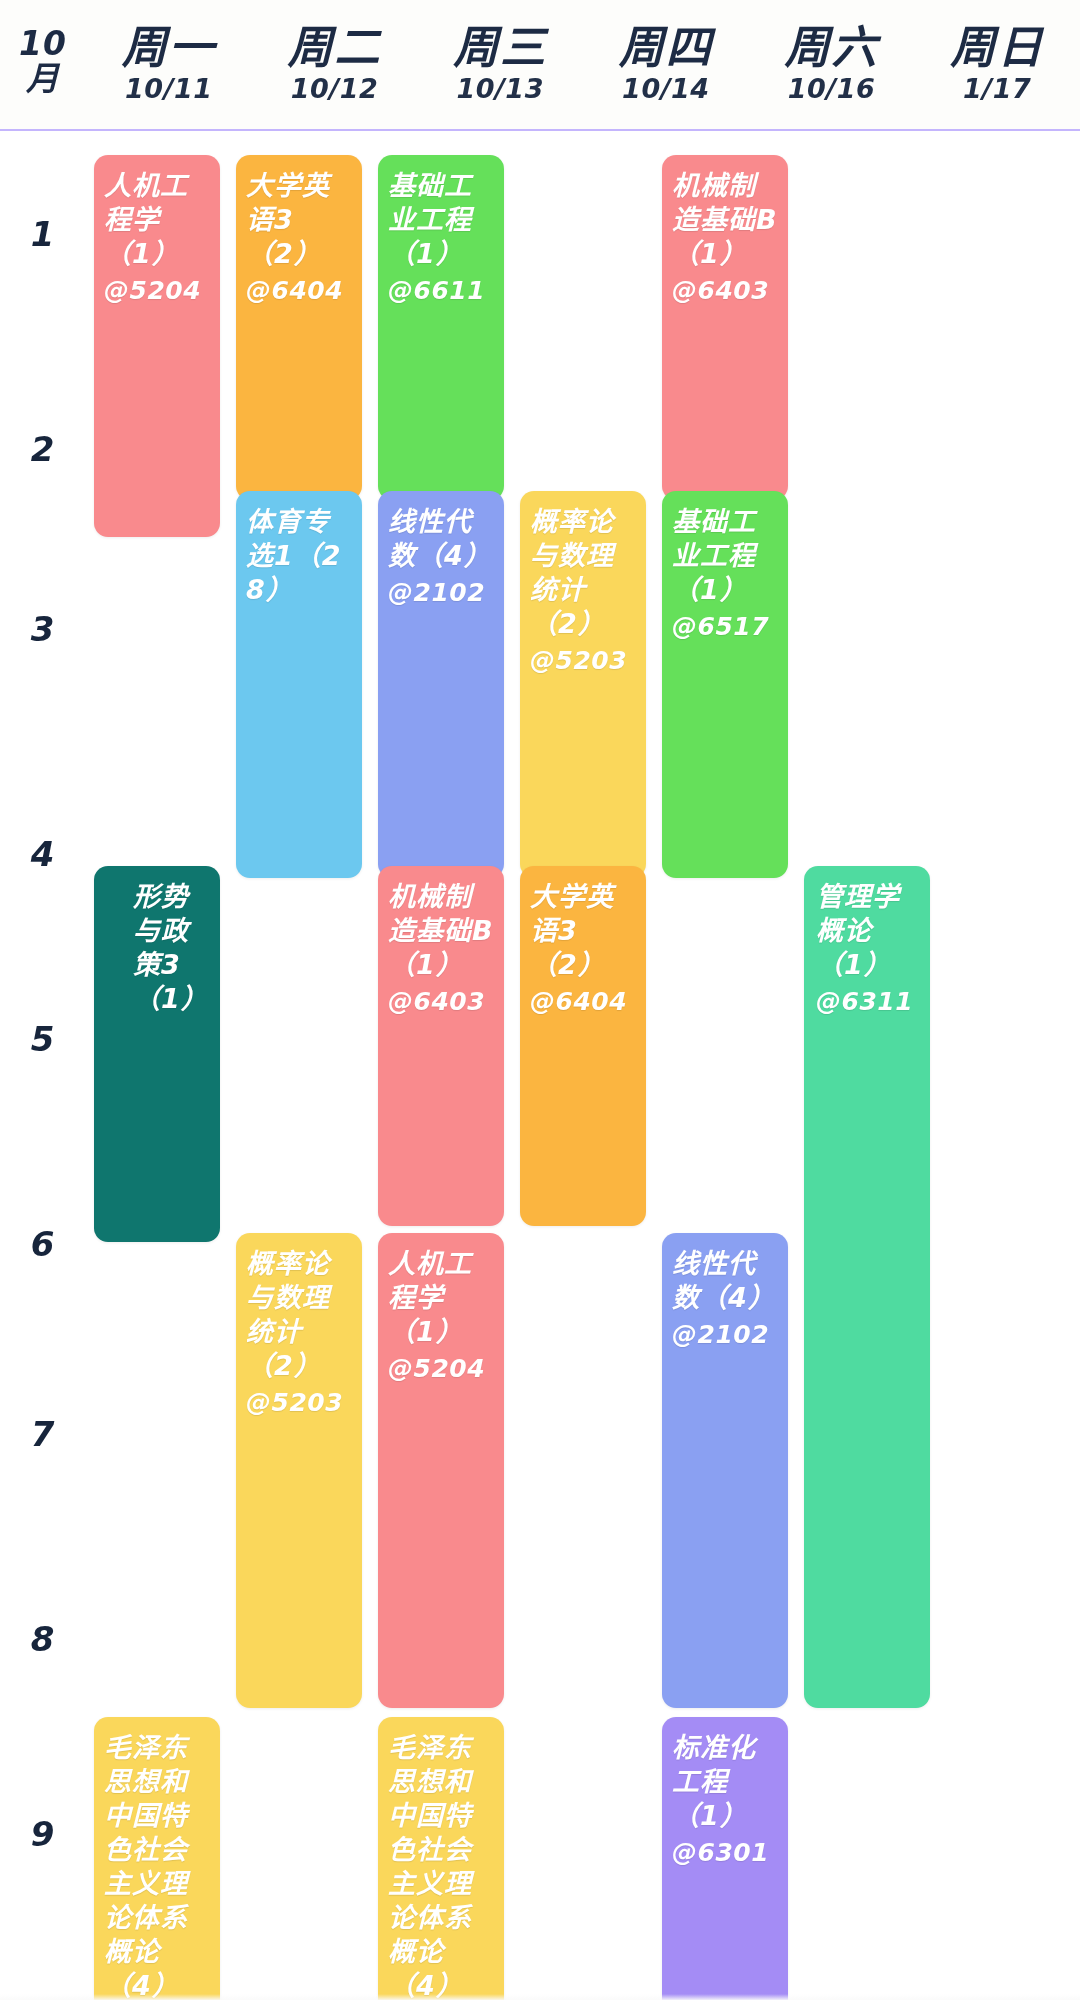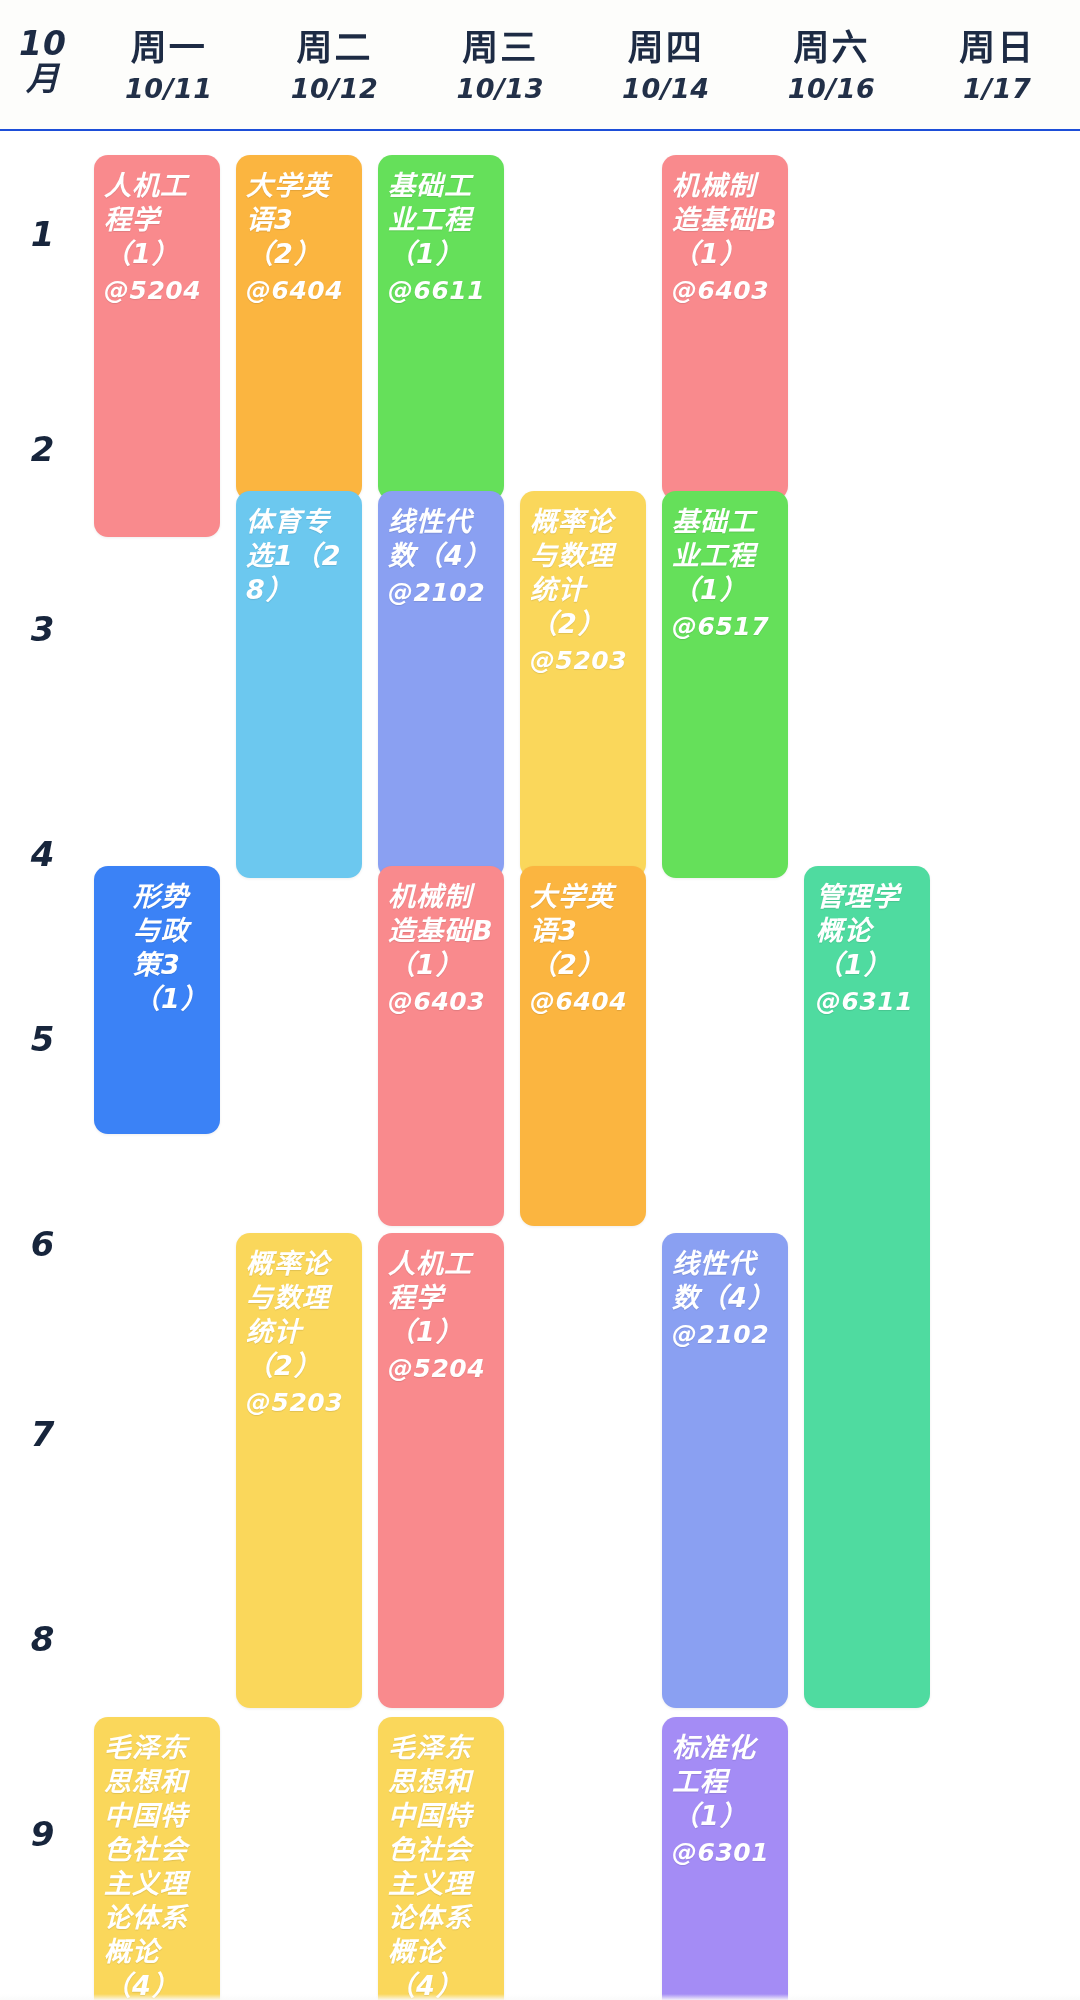--- a/index.html
+++ b/index.html
@@ -20,21 +20,21 @@
     background: #fdfdfc;
   }
 
   
   .header {
     position: absolute;
     left: 0; top: 0;
     width: 1080px;
     height: 131px;
     background: #fdfdfb;
-    border-bottom: 2px solid #1d4ed8;
+    border-bottom: 2px solid #c4b5fd;
     display: flex;
     align-items: flex-start;
   }
 
   .header-month {
     width: 86px;
     flex: 0 0 86px;
     display: flex;
     flex-direction: column;
     align-items: center;
@@ -54,23 +54,24 @@
   .header-day {
     flex: 1 1 0;
     display: flex;
     flex-direction: column;
     align-items: center;
     justify-content: flex-start;
     padding-top: 28px;
     color: #1d2b44;
   }
   .header-day .dow {
-    font-size: 36px;
+    font-size: 45px;
     line-height: 40px;
     font-weight: 700;
+    font-style: italic;
     letter-spacing: 2px;
     white-space: nowrap;
   }
   .header-day .date {
     margin-top: 9px;
     font-size: 27px;
     line-height: 24px;
     font-weight: 600;
     font-style: italic;
     letter-spacing: 0.5px;
@@ -207,21 +208,21 @@
         <div class="period-num" style="top: 1283px;">7</div>
         <div class="period-num" style="top: 1488px;">8</div>
         <div class="period-num" style="top: 1683px;">9</div>
       </div>
     <div class="columns" id="columns">
         <div class="col" style="left: 0px;">
           <div class="card" style="top: 16px; height: 382px; background: rgb(249, 138, 141);">
             <div class="title">人机工程学（1）</div>
             <div class="room">@5204</div>
           </div>
-          <div class="card" style="top: 727px; height: 268px; background: #3b82f6; padding-left: 39px;">
+          <div class="card" style="top: 727px; height: 376px; background: #0f766e; padding-left: 39px;">
             <div class="title">形势与政策3（1）</div>
           </div>
           <div class="card" style="top: 1578px; height: 320px; background: rgb(250, 215, 91);">
             <div class="title">毛泽东思想和中国特色社会主义理论体系概论（4）</div>
             <div class="room">@5203</div>
           </div>
         </div>
         <div class="col" style="left: 142px;">
           <div class="card" style="top: 16px; height: 345px; background: rgb(251, 181, 64);">
             <div class="title">大学英语3（2）</div>

